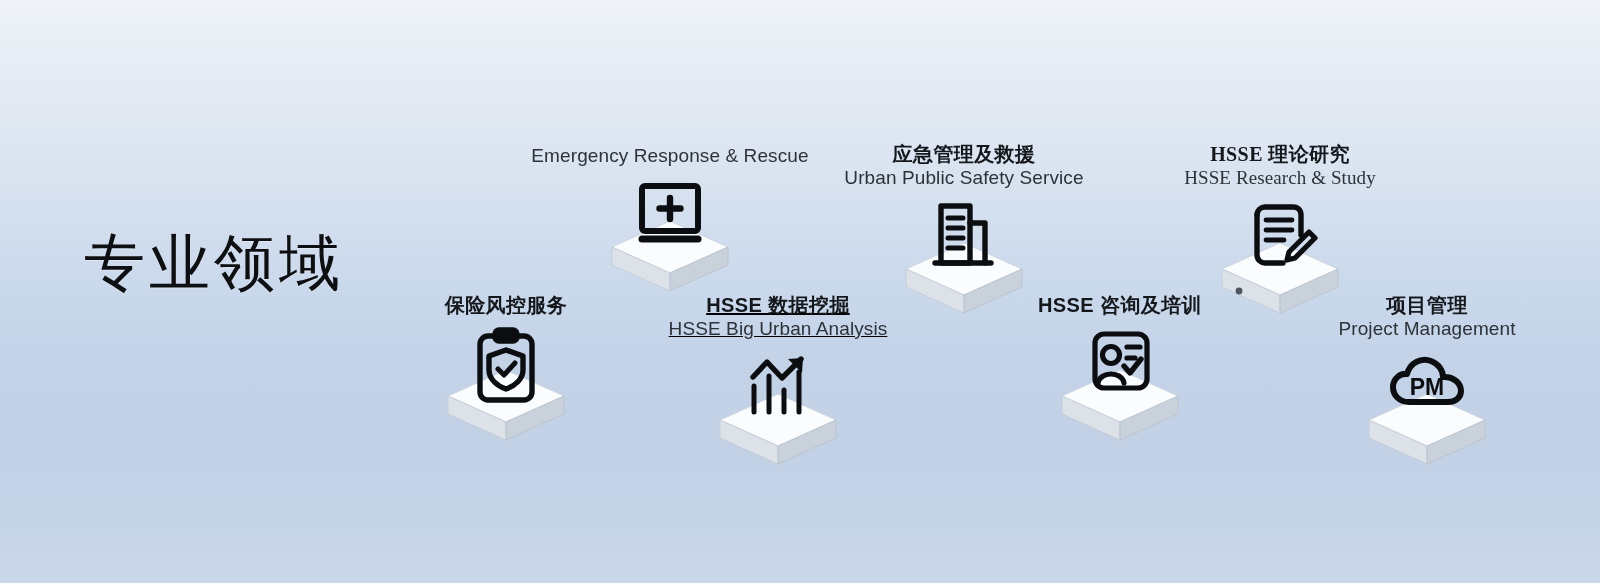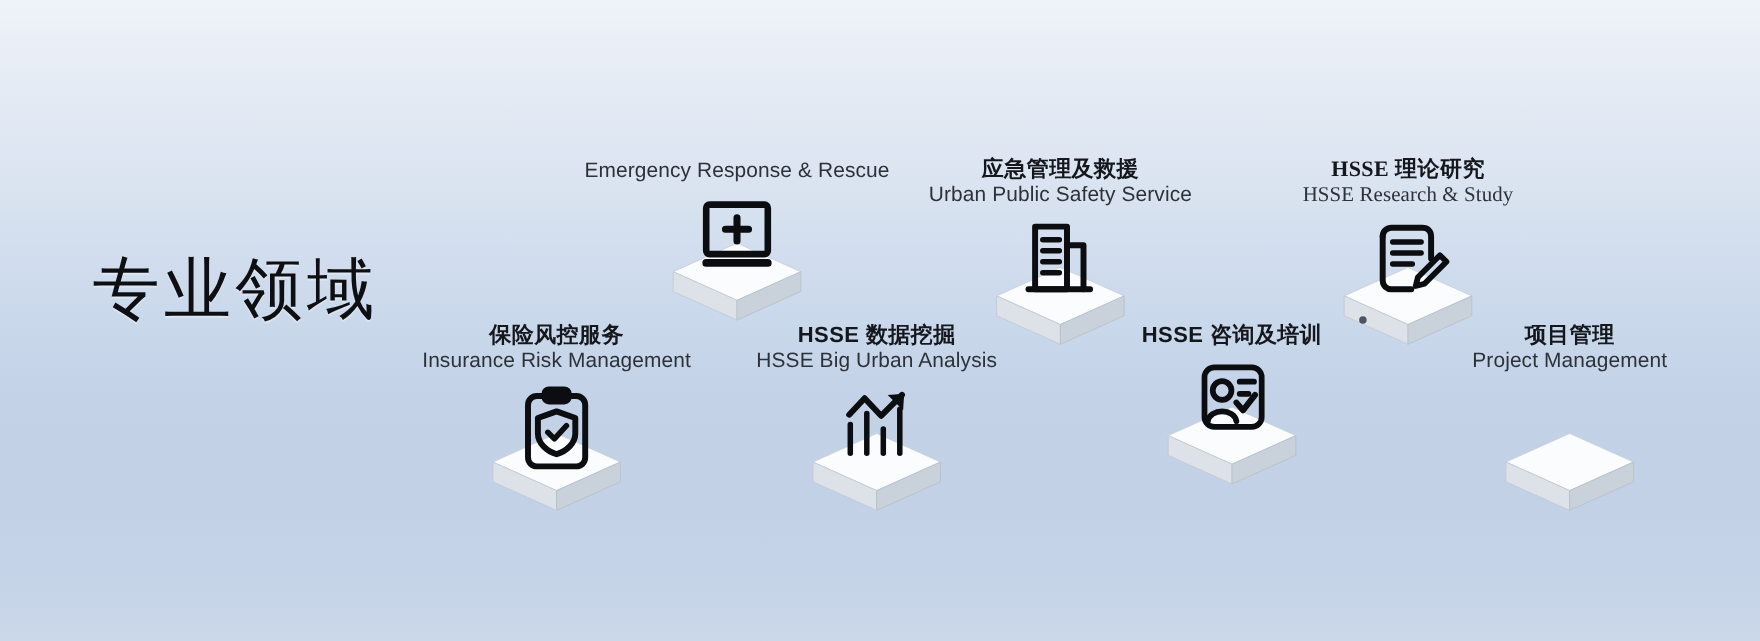--- a/index.html
+++ b/index.html
@@ -106,21 +106,20 @@
 </style>
 </head>
 <body>
 
 <div id="stage">
 
   <div id="section-title">专业领域</div>
 
   <div class="card" style="left:356px; top:294px;">
     <div class="card-title">保险风控服务</div>
-    <div class="card-subtitle">Insurance Risk Management</div>
     <div class="icon-block">
       <div class="pedestal">
         <svg viewBox="0 0 128 96" width="128" height="96">
           <polygon points="64,20 122,46 64,72 6,46" fill="#fbfcfd" stroke="#c8d0da" stroke-width="0.8"></polygon>
           <polygon points="6,46 64,72 64,90 6,64" fill="#dde2e9" stroke="#c2cad4" stroke-width="0.8"></polygon>
           <polygon points="122,46 64,72 64,90 122,64" fill="#c9d1da" stroke="#b7c0cb" stroke-width="0.8"></polygon>
         </svg>
       </div>
       <div class="glyph">
         <svg viewBox="0 0 86 86" width="86" height="86">
@@ -150,21 +149,21 @@
           <g fill="none" stroke="#0b0d10" stroke-width="6" stroke-linejoin="round" stroke-linecap="round">
             <rect x="15" y="9" width="56" height="45" rx="3"></rect>
             <path d="M43 21 L43 42 M32.5 31.5 L53.5 31.5" stroke-width="6.4"></path>
             <path d="M15 62 L71 62" stroke-width="7"></path>
           </g>
         </svg>
       </div>
     </div>
   </div>
 
-  <div class="card" style="left:647px; top:294px;">
+  <div class="card" style="left:628px; top:294px;text-decoration:underline;">
     <div class="card-title">HSSE 数据挖掘</div>
     <div class="card-subtitle">HSSE Big Urban Analysis</div>
     <div class="icon-block">
       <div class="pedestal">
         <svg viewBox="0 0 128 96" width="128" height="96">
           <polygon points="64,20 122,46 64,72 6,46" fill="#fbfcfd" stroke="#c8d0da" stroke-width="0.8"></polygon>
           <polygon points="6,46 64,72 64,90 6,64" fill="#dde2e9" stroke="#c2cad4" stroke-width="0.8"></polygon>
           <polygon points="122,46 64,72 64,90 122,64" fill="#c9d1da" stroke="#b7c0cb" stroke-width="0.8"></polygon>
         </svg>
       </div>
@@ -260,16 +259,22 @@
     <div class="card-title">项目管理</div>
     <div class="card-subtitle">Project Management</div>
     <div class="icon-block">
       <div class="pedestal">
         <svg viewBox="0 0 128 96" width="128" height="96">
           <polygon points="64,20 122,46 64,72 6,46" fill="#fbfcfd" stroke="#c8d0da" stroke-width="0.8"></polygon>
           <polygon points="6,46 64,72 64,90 6,64" fill="#dde2e9" stroke="#c2cad4" stroke-width="0.8"></polygon>
           <polygon points="122,46 64,72 64,90 122,64" fill="#c9d1da" stroke="#b7c0cb" stroke-width="0.8"></polygon>
         </svg>
       </div>
+      <div class="glyph">
+        <svg viewBox="0 0 86 86" width="86" height="86">
+          <path d="M25 52 C15 52 9 45 9 37 C9 29 16 23 23 24 C26 13 37 7 47 11 C55 14 59 21 59 27 C69 26 77 33 77 41 C77 48 71 52 64 52 Z" fill="none" stroke="#0b0d10" stroke-width="6" stroke-linejoin="round"></path>
+          <text class="pm-text" x="43" y="45" text-anchor="middle">PM</text>
+        </svg>
+      </div>
     </div>
   </div>
 
 </div>
 
 </body></html>

